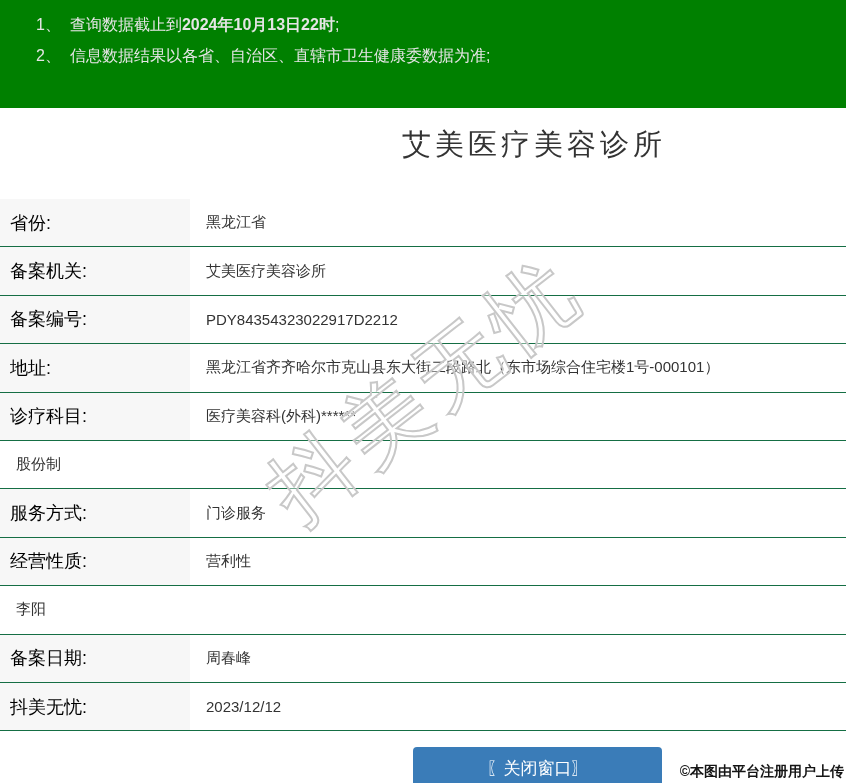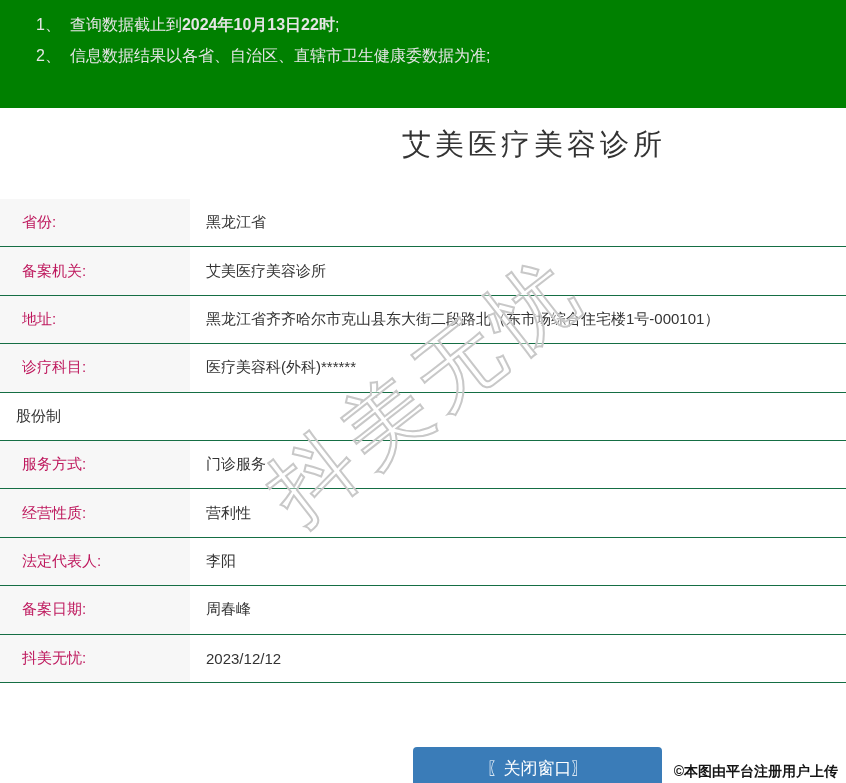--- a/index.html
+++ b/index.html
@@ -53,23 +53,23 @@
     border-bottom: 1px solid var(--line-green, #156e44);
     box-sizing: border-box;
   }
   .cell-label {
     width: 190px;
     min-width: 190px;
     box-sizing: border-box;
     background: var(--label-bg, #f7f7f7);
     display: flex;
     align-items: center;
-    padding-left: 22px;
-    font-size: 15px;
-    color: #be185d;
+    padding-left: 10px;
+    font-size: 18px;
+    color: #000000;
   }
   .cell-value {
     flex: 1;
     display: flex;
     align-items: center;
     padding-left: 16px;
     font-size: 15px;
     color: #333333;
     white-space: nowrap;
     text-align: right;
@@ -103,21 +103,21 @@
     background: var(--button-blue, #3a7cb8);
     border: none;
     border-radius: 4px;
     color: #ffffff;
     font-size: 17px;
     cursor: pointer;
     font-family: "Liberation Sans", sans-serif;
   }
   .copyright {
     position: absolute;
-    right: 8px;
+    right: 2px;
     top: 763px;
     font-size: 14px;
     font-weight: 700;
     color: #151515;
     white-space: nowrap;
     text-shadow:
       -1px -1px 0 #ffffff, 1px -1px 0 #ffffff,
       -1px 1px 0 #ffffff, 1px 1px 0 #ffffff;
   }
 </style>
@@ -136,40 +136,43 @@
 <div class="record-table">
     <div class="record-row">
       <div class="cell-label">省份:</div>
       <div class="cell-value">黑龙江省</div>
     </div>
     <div class="record-row">
       <div class="cell-label">备案机关:</div>
       <div class="cell-value">艾美医疗美容诊所</div>
     </div>
     <div class="record-row">
+      <div class="cell-label">备案编号:</div>
+      <div class="cell-value">PDY84354323022917D2212</div>
+    </div>
+    <div class="record-row">
       <div class="cell-label">地址:</div>
       <div class="cell-value">黑龙江省齐齐哈尔市克山县东大街二段路北（东市场综合住宅楼1号-000101）</div>
     </div>
     <div class="record-row">
       <div class="cell-label">诊疗科目:</div>
       <div class="cell-value">医疗美容科(外科)******</div>
     </div>
     <div class="record-row">
       <div class="cell-value">股份制</div>
     </div>
     <div class="record-row">
       <div class="cell-label">服务方式:</div>
       <div class="cell-value">门诊服务</div>
     </div>
     <div class="record-row">
       <div class="cell-label">经营性质:</div>
       <div class="cell-value">营利性</div>
     </div>
     <div class="record-row">
-      <div class="cell-label">法定代表人:</div>
       <div class="cell-value">李阳</div>
     </div>
     <div class="record-row">
       <div class="cell-label">备案日期:</div>
       <div class="cell-value">周春峰</div>
     </div>
     <div class="record-row">
       <div class="cell-label">抖美无忧:</div>
       <div class="cell-value">2023/12/12</div>
     </div>

